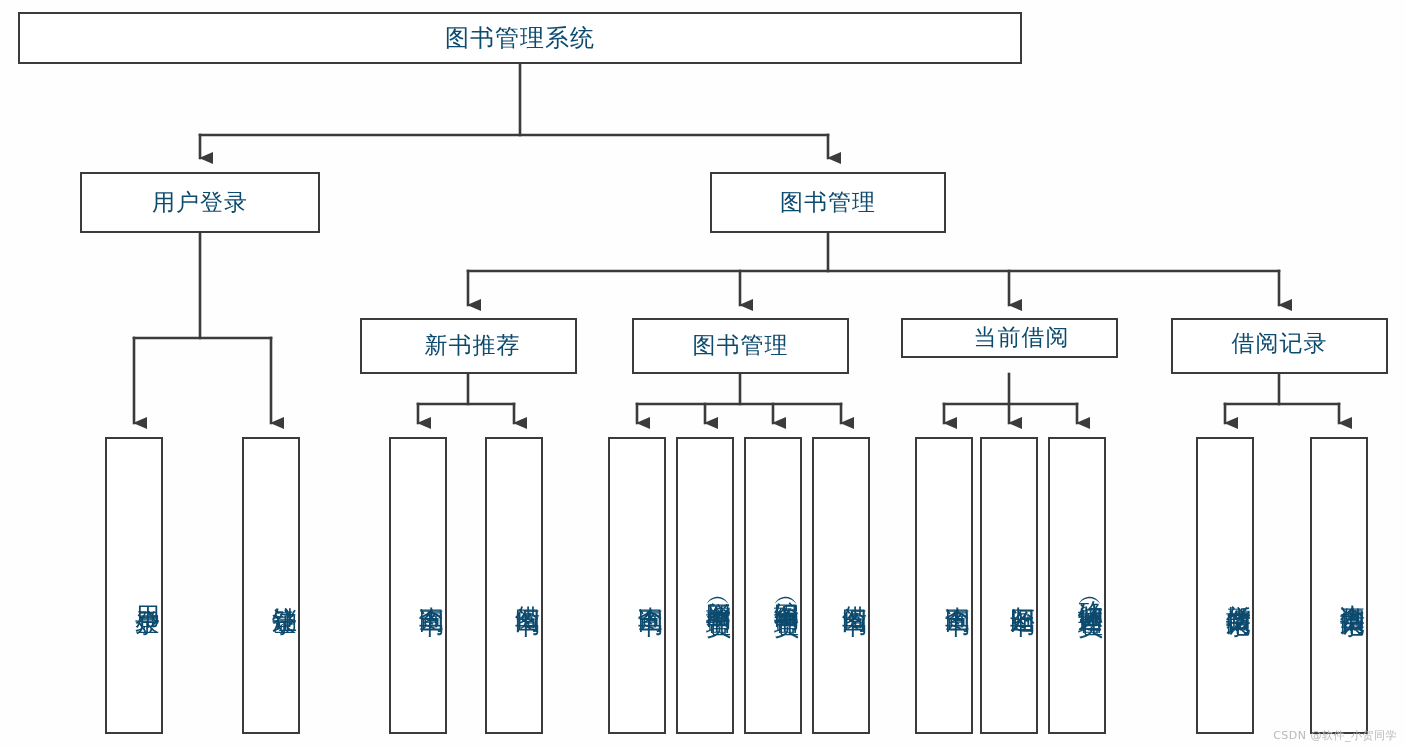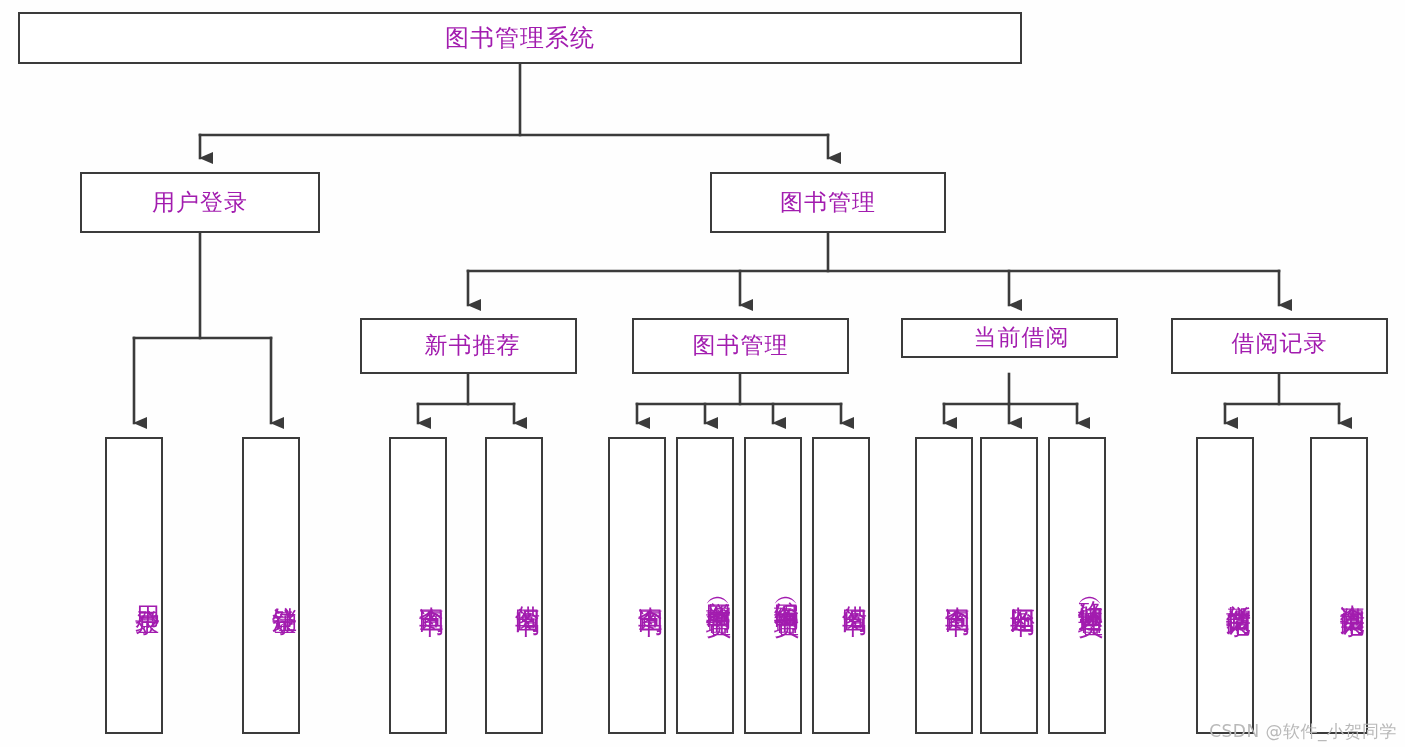--- a/index.html
+++ b/index.html
@@ -27,21 +27,21 @@
     pointer-events: none;
   }
   .node {
     position: absolute;
     box-sizing: border-box;
     border: 2.5px solid #3b3b3b;
     background: #ffffff;
     display: flex;
     align-items: center;
     justify-content: center;
-    color: #a21caf;
+    color: #0c4a6e;
   }
   .node-h {
     font-size: 23px;
     letter-spacing: 1px;
     line-height: 1.1;
     white-space: nowrap;
   }
   .node-root {
     font-size: 24px;
   }
@@ -58,21 +58,21 @@
   }
   .node-v .vlabel {
     writing-mode: vertical-rl;
     text-orientation: upright;
     display: block;
   }
   .watermark {
     position: absolute;
     right: 8px;
     bottom: 4px;
-    font-size: 17px;
+    font-size: 11px;
     color: #b9b9b9;
     letter-spacing: 0.5px;
     white-space: nowrap;
     font-family: "DejaVu Sans", "Liberation Sans", sans-serif;
   }
 </style>
 </head>
 <body>
 
 <div id="canvas">

